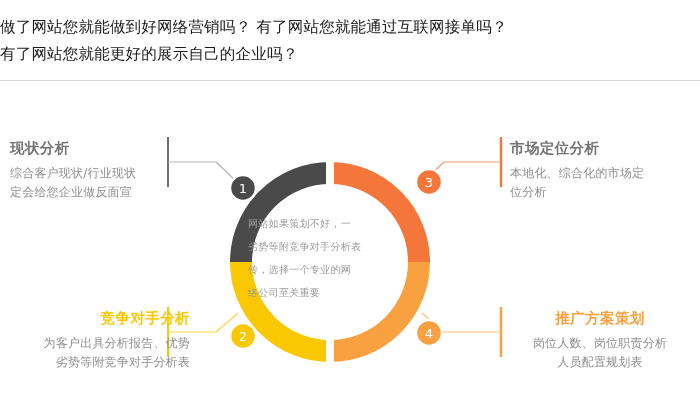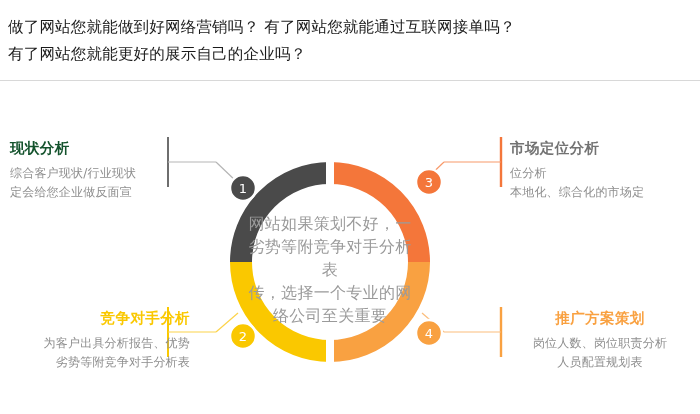--- a/index.html
+++ b/index.html
@@ -14,21 +14,21 @@
     overflow: hidden;
     position: relative;
   }
 
   
   #header {
     position: absolute;
     left: 0;
     top: 0;
     width: 700px;
-    padding: 14px 8px 0 8px;
+    padding: 14px 8px 0 0;
     box-sizing: border-box;
   }
   .header-line {
     color: #1a1a1a;
     font-size: 15.5px;
     line-height: 27px;
     letter-spacing: 0.2px;
     white-space: nowrap;
   }
 
@@ -57,23 +57,22 @@
     width: 700px;
     height: 333px;
   }
 
   
   #center-caption {
     position: absolute;
     left: 248px;
     top: 131px;
     width: 164px;
-    text-align: center;
     color: #9a9a9a;
-    font-size: 16px;
+    font-size: 10px;
     line-height: 23px;
     letter-spacing: 0.3px;
   }
 
   
   .info-block {
     position: absolute;
     box-sizing: border-box;
   }
   .info-title {
@@ -90,21 +89,21 @@
     color: #8e8e8e;
     letter-spacing: 0.2px;
   }
   .info-desc div { white-space: nowrap; }
 
   #info-1 { left: 10px;  top: 57px;  width: 170px; }
   #info-2 { left: 10px;  top: 227px; width: 180px; text-align: right; }
   #info-3 { left: 510px; top: 57px;  width: 180px; }
   #info-4 { left: 510px; top: 227px; width: 180px; text-align: center; }
 
-  #info-1 .info-title { color: #14532d; }
+  #info-1 .info-title { color: #737373; }
   #info-2 .info-title { color: #fac800; }
   #info-3 .info-title { color: #737373; }
   #info-4 .info-title { color: #f9a141; }
 </style>
 </head>
 <body>
 
 <div id="header">
   <div class="header-line">做了网站您就能做到好网络营销吗？ 有了网站您就能通过互联网接单吗？</div>
   <div class="header-line">有了网站您就能更好的展示自己的企业吗？</div>
@@ -182,22 +181,22 @@
     <div class="info-title">竞争对手分析</div>
     <div class="info-desc">
       <div>为客户出具分析报告、优势</div>
       <div>劣势等附竞争对手分析表</div>
     </div>
   </div>
 
   <div class="info-block" id="info-3">
     <div class="info-title">市场定位分析</div>
     <div class="info-desc">
+      <div>本地化、综合化的市场定</div>
       <div>位分析</div>
-      <div>本地化、综合化的市场定</div>
     </div>
   </div>
 
   <div class="info-block" id="info-4">
     <div class="info-title">推广方案策划</div>
     <div class="info-desc">
       <div>岗位人数、岗位职责分析</div>
       <div>人员配置规划表</div>
     </div>
   </div>

